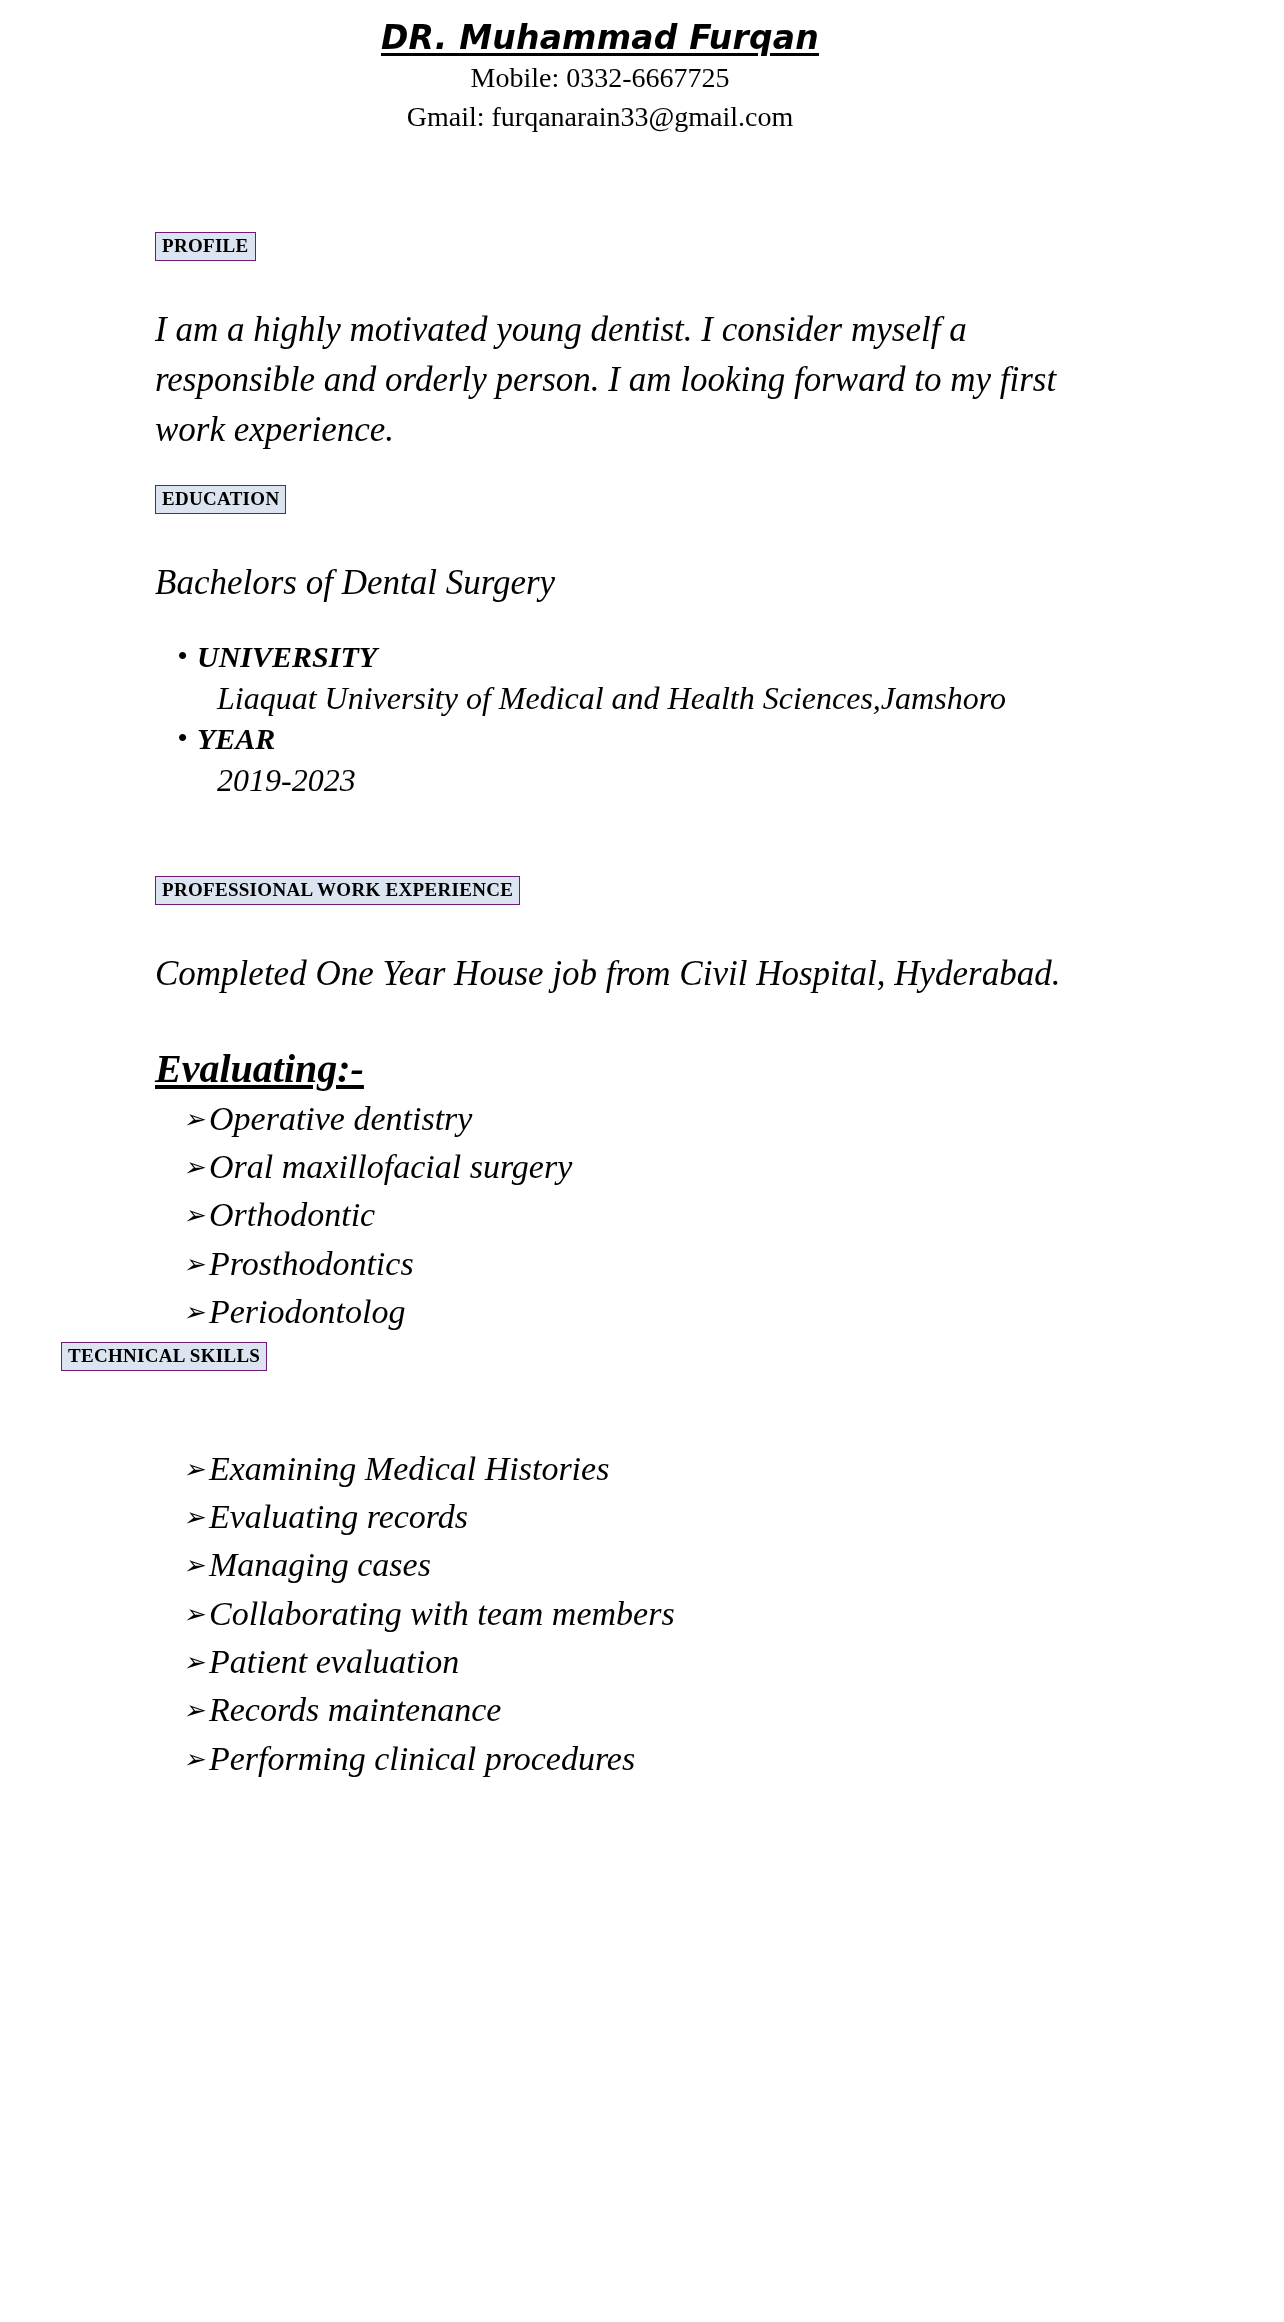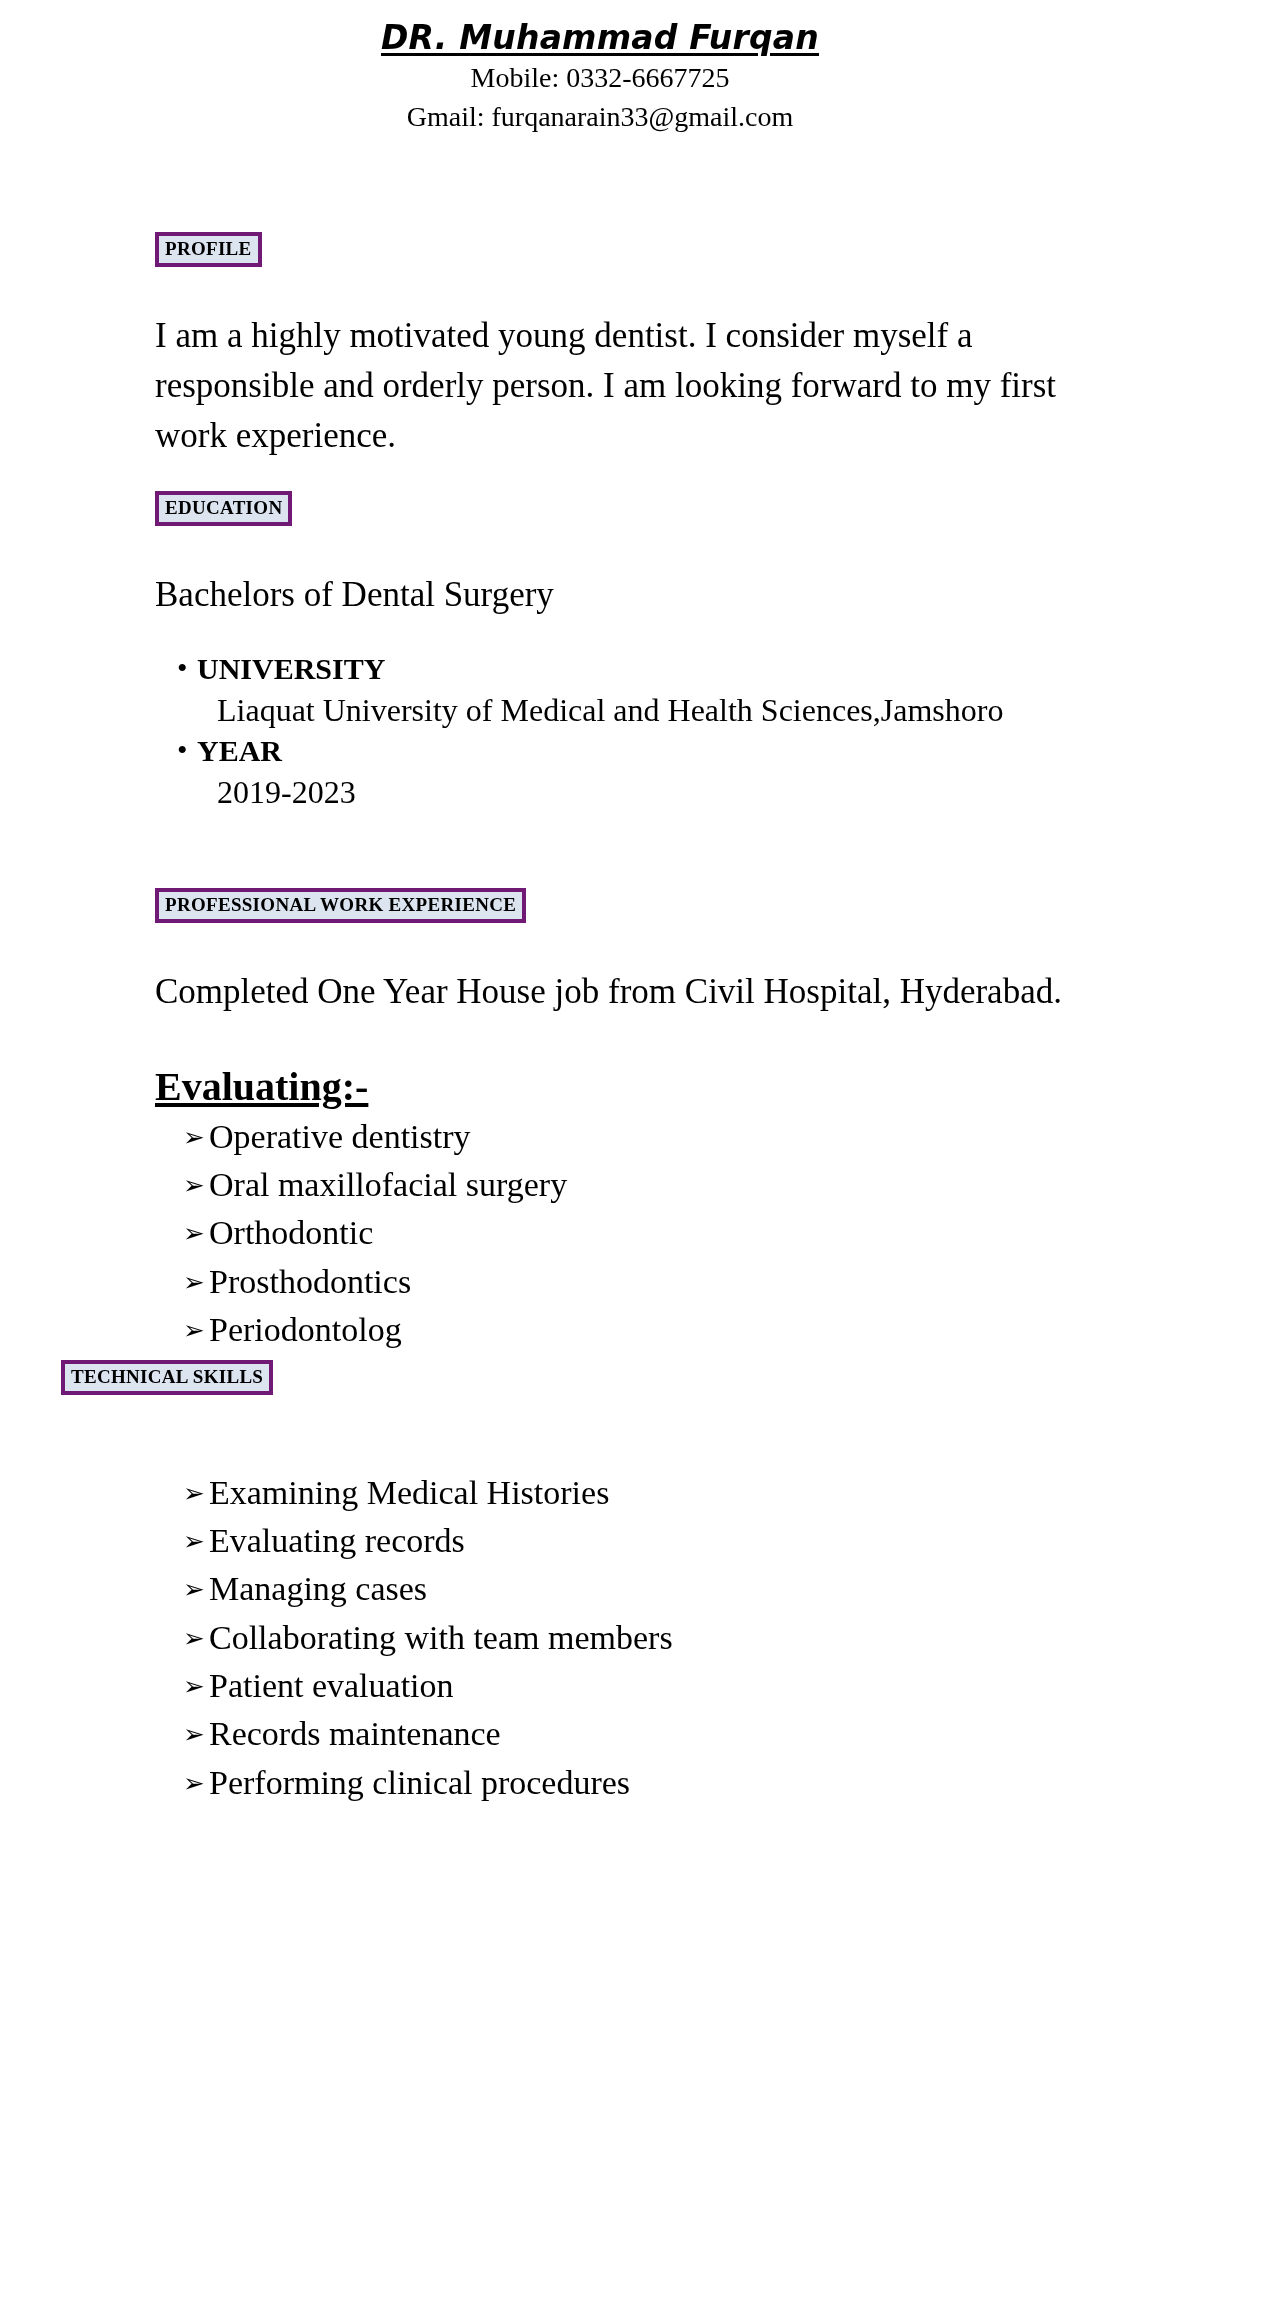--- a/index.html
+++ b/index.html
@@ -46,37 +46,38 @@
     padding-top: 2px;
   }
 
   
   .chip-row {
     padding-left: 155px;
   }
   .chip {
     display: inline-block;
     background: #dce4f0;
-    border: 4px solid #701a75;
+    border: 1px solid #701a75;
     padding: 2px 6px 3px 6px;
     font-family: "Liberation Serif", serif;
     font-weight: bold;
     font-size: 19px;
     letter-spacing: 0.3px;
     line-height: 1.15;
     color: #000;
   }
   .chip-row.shift-left {
     padding-left: 61px;
   }
 
   
   .block {
     padding-left: 155px;
     padding-right: 110px;
+    font-style: italic;
   }
   .para {
     font-size: 35px;
     line-height: 1.43;
     margin: 0;
   }
   .subhead {
     font-size: 35px;
     line-height: 1.4;
     margin: 0;

